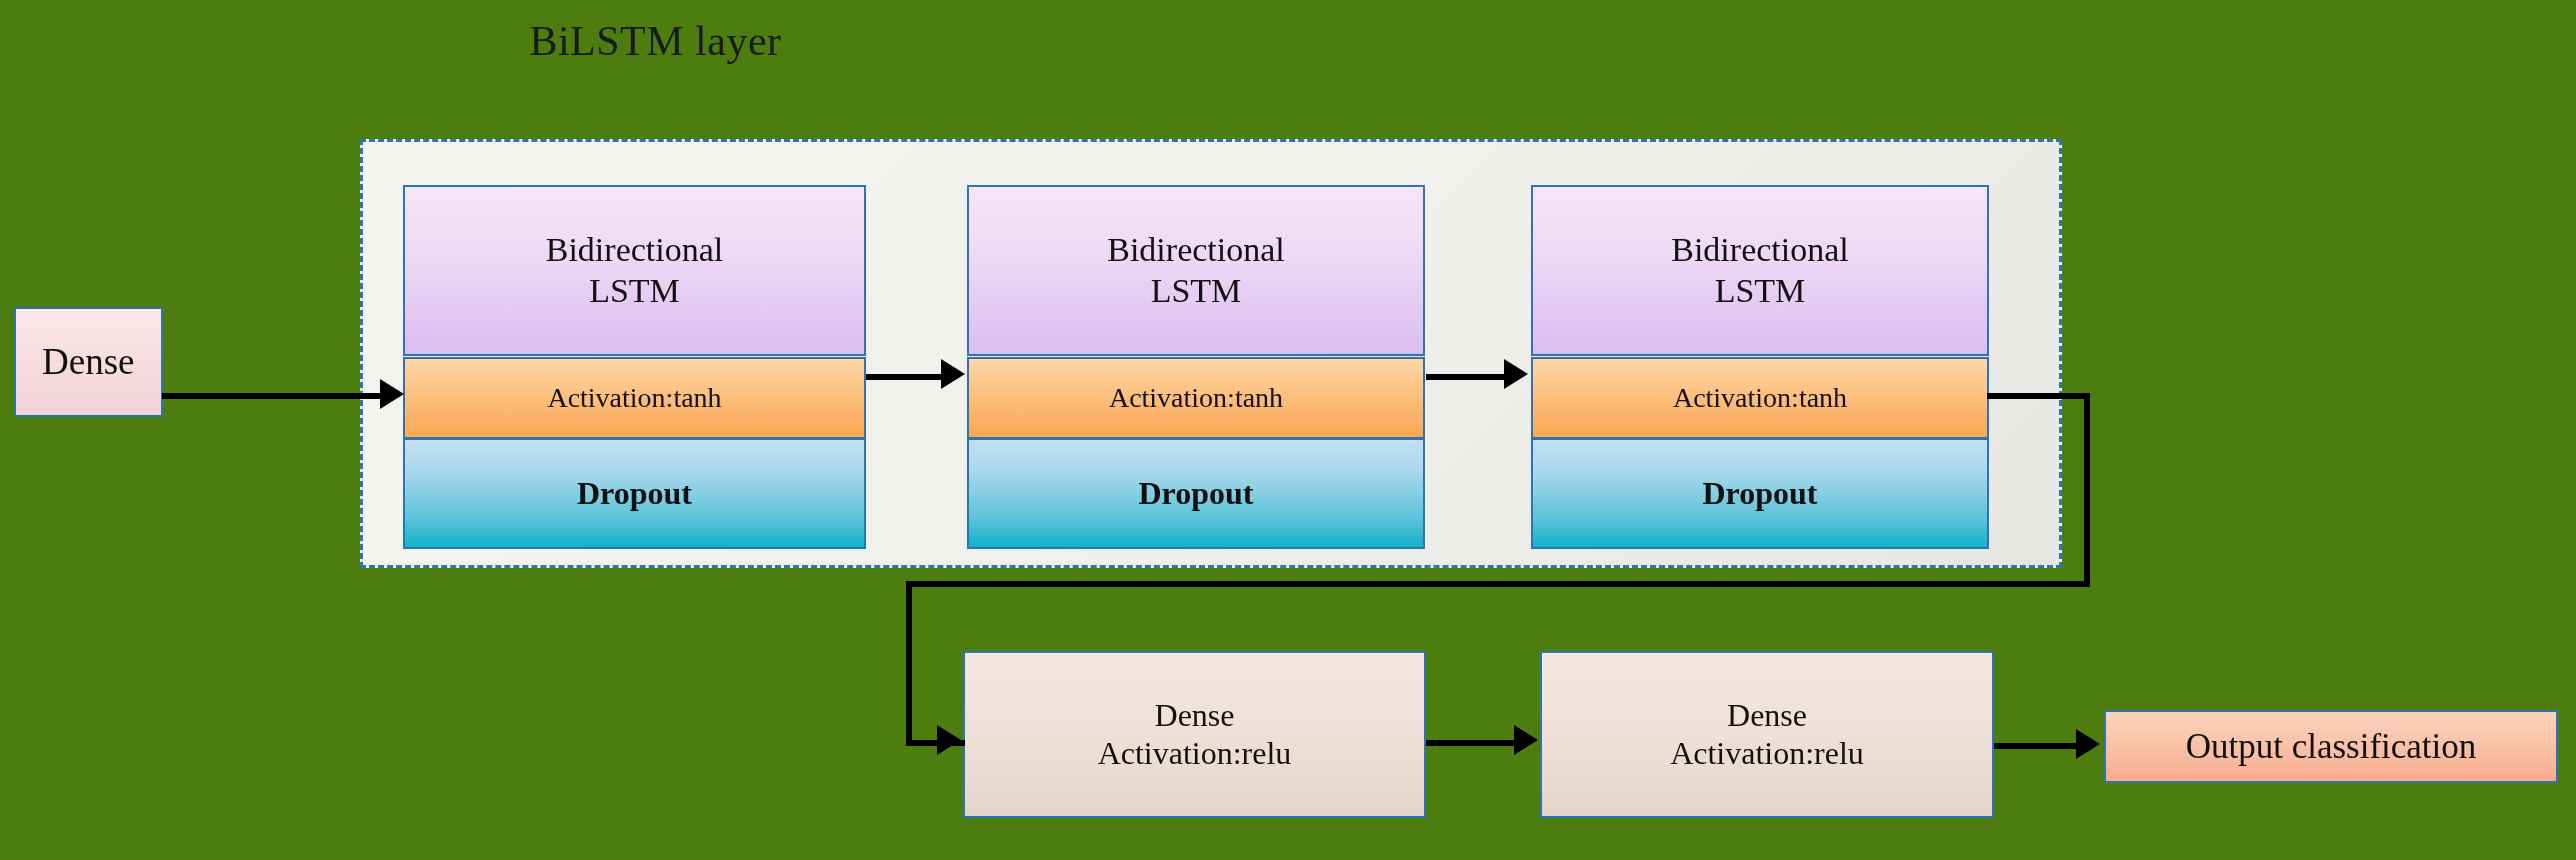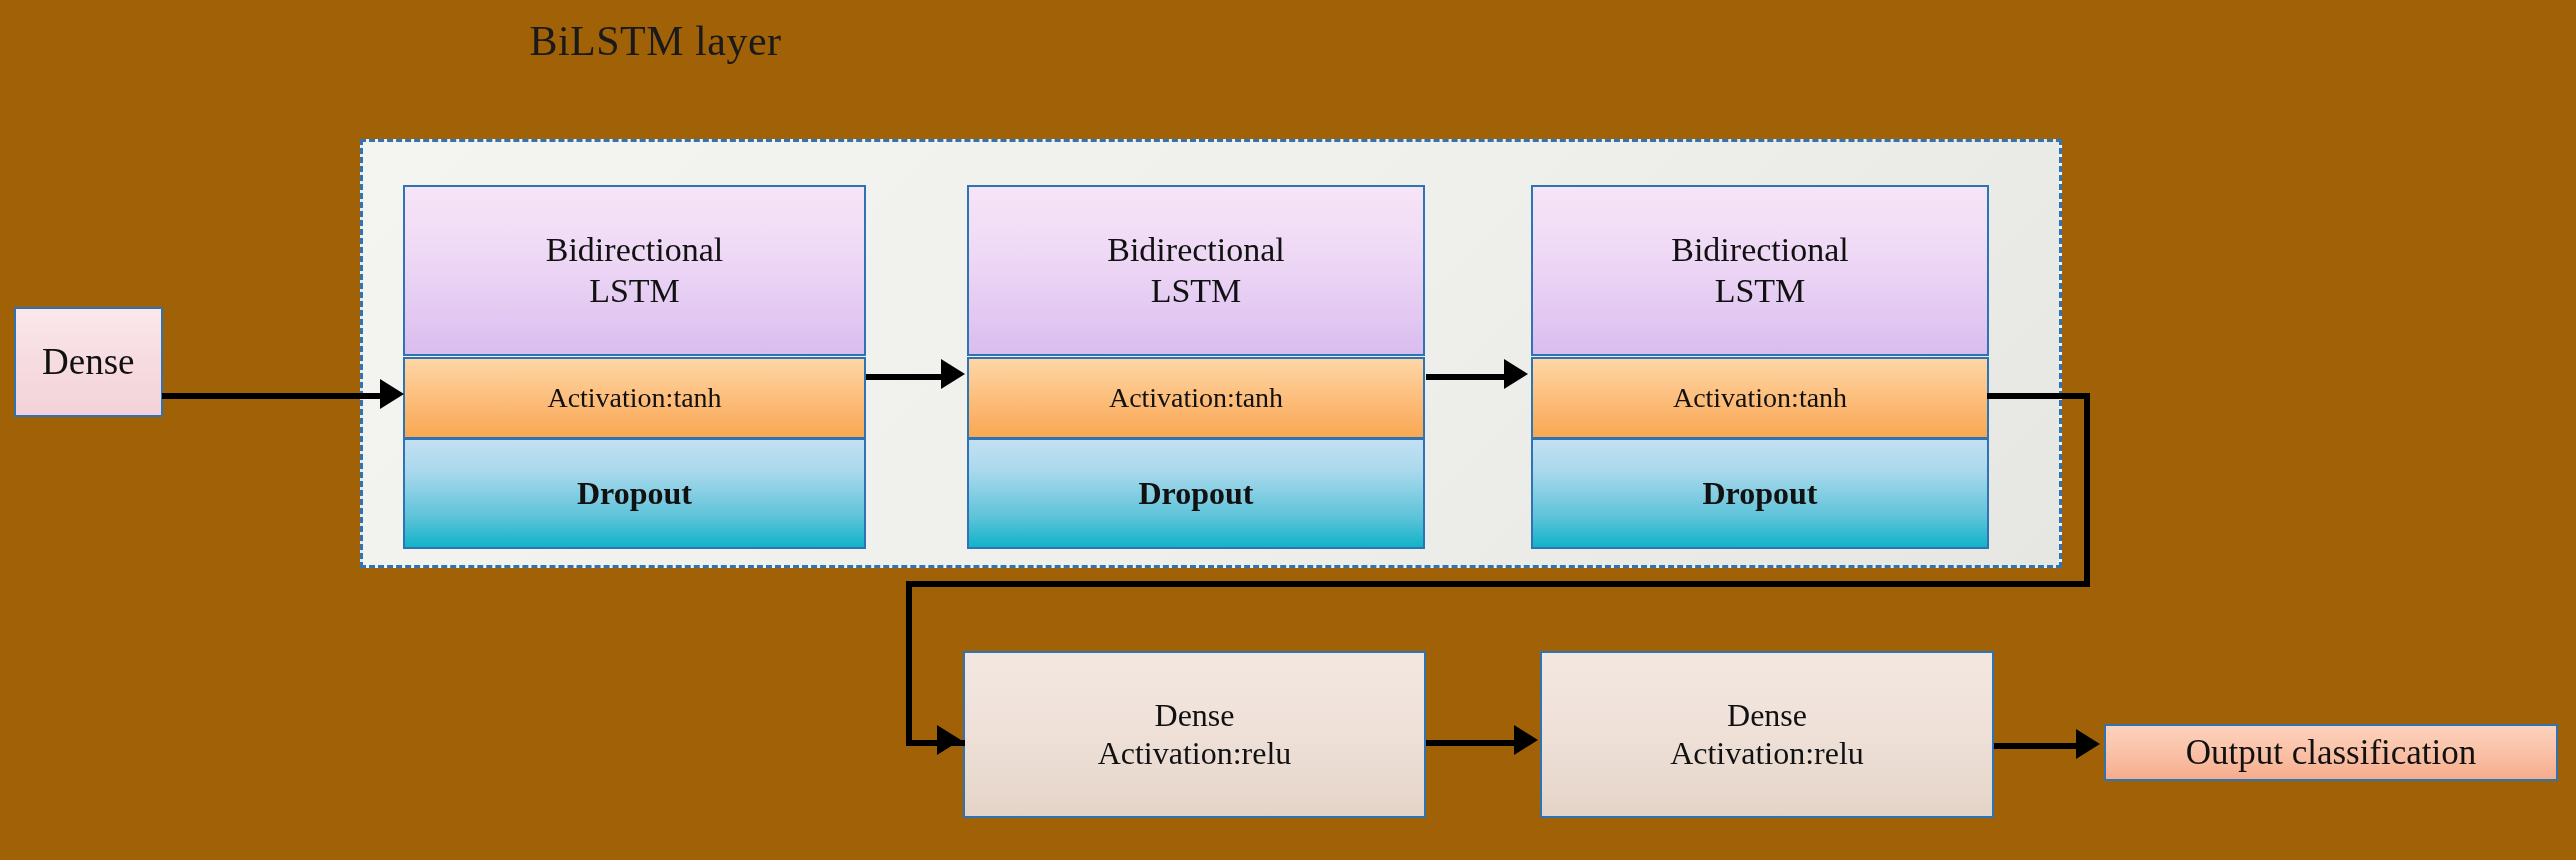--- a/index.html
+++ b/index.html
@@ -8,21 +8,21 @@
     padding: 0;
     background: #ffffff;
   }
   body {
     font-family: "Liberation Serif", "DejaVu Serif", serif;
   }
   #canvas {
     position: relative;
     width: 2576px;
     height: 861px;
-    background: #a16207;
+    background: #4d7c0f;
     overflow: hidden;
   }
 
   
   .diagram-title {
     position: absolute;
     left: 0;
     top: 16.5px;
     width: 1311px;
     text-align: center;
@@ -96,24 +96,23 @@
     background: linear-gradient(to bottom, #f3e7e0 0%, #f0e2da 40%, #eadbd1 75%, #e4d3c7 100%);
   }
   .dense-1 { left: 963px; width: 463px; }
   .dense-2 { left: 1540px; width: 454px; }
 
   
   .output-box {
     left: 2104px;
     top: 710px;
     width: 454px;
-    height: 57px;
+    height: 73px;
     font-size: 35px;
     background: linear-gradient(to bottom, #fcd2bd 0%, #fac5ab 40%, #f8b79a 75%, #f6ab8c 100%);
-    margin-top: 14px;
   }
 
   
   .conn {
     position: absolute;
     background: #000000;
   }
   .h-line { height: 6.4px; }
   .v-line { width: 6.4px; }
 

